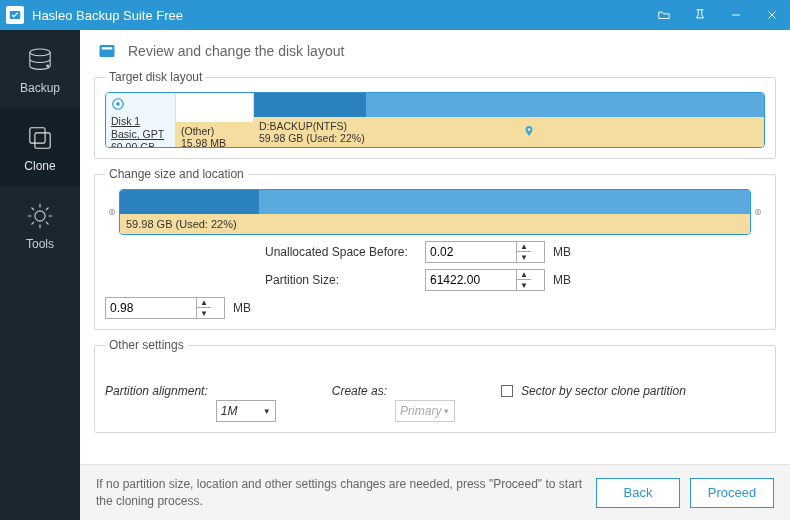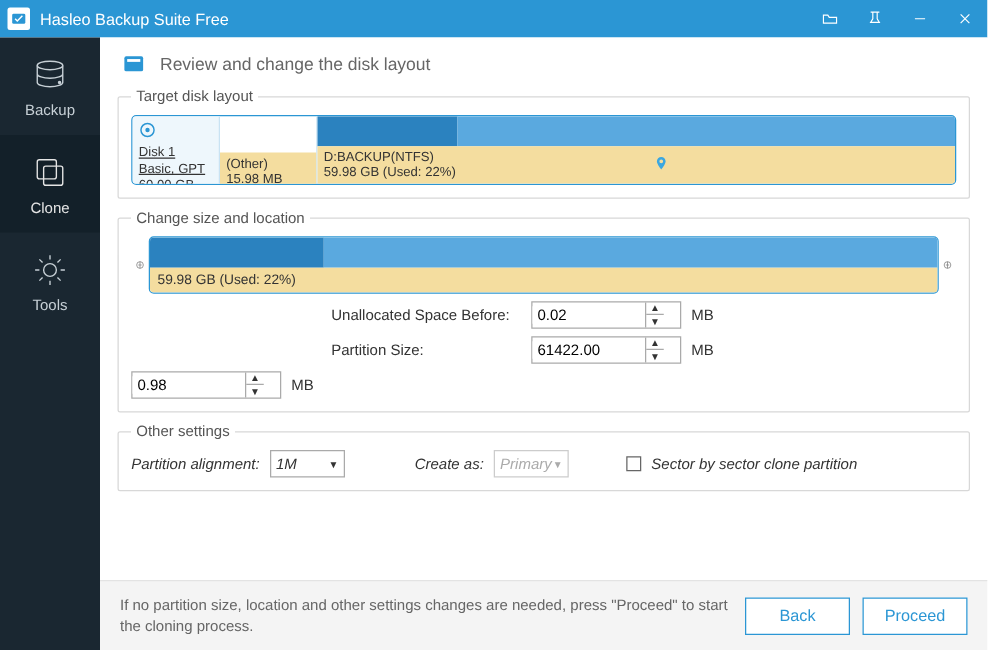--- a/index.html
+++ b/index.html
@@ -48,21 +48,21 @@
 .rbot { background: #f4dd9f; padding: 4px 6px; font-size: 11px; color: #333; }
 .formrow { display: flex; align-items: center; margin-top: 6px; }
 .formrow label { width: 160px; font-size: 12px; color: #333; text-align: left; margin-left: 160px; }
 .spinwrap { display: flex; align-items: center; border: 1px solid #aaa; height: 22px; width: 120px; }
 .spinwrap input { border: none; outline: none; width: 90px; font-size: 12px; padding: 0 4px; }
 .spinbtns { display: flex; flex-direction: column; border-left: 1px solid #aaa; }
 .spinbtns div { width: 14px; height: 10px; display: flex; align-items: center; justify-content: center; cursor: pointer; font-size: 8px; color: #333; }
 .spinbtns div:first-child { border-bottom: 1px solid #aaa; }
 .unit { font-size: 12px; color: #333; margin-left: 8px; }
 .othrow { display: flex; align-items: center; gap: 8px; font-size: 12px; color: #333; font-style: italic; }
-.othrow .sel { display: flex; align-items: center; border: 1px solid #aaa; height: 22px; padding: 0 4px; width: 60px; justify-content: space-between; }
+.othrow .sel { display: flex; align-items: center; border: 1px solid #aaa; height: 22px; padding: 0 4px; width: 60px; justify-content: space-between; margin-top: 40px; }
 .othrow .sel.dis { color: #aaa; border-color: #ccc; }
 .othrow .tri { font-size: 8px; }
 .cbx { width: 12px; height: 12px; border: 1px solid #666; display: inline-block; }
 .footer { height: 56px; background: #f4f4f4; border-top: 1px solid #e3e3e3; display: flex; align-items: center; padding: 0 16px; }
 .footer .msg { flex: 1; font-size: 12px; color: #666; line-height: 1.35; }
 .footer .fbtn { width: 84px; height: 30px; border: 1px solid #2b96d4; color: #2b96d4; background: #fff; display: flex; align-items: center; justify-content: center; font-size: 13px; margin-left: 10px; cursor: pointer; }
 </style>
 </head>
 <body>
 

